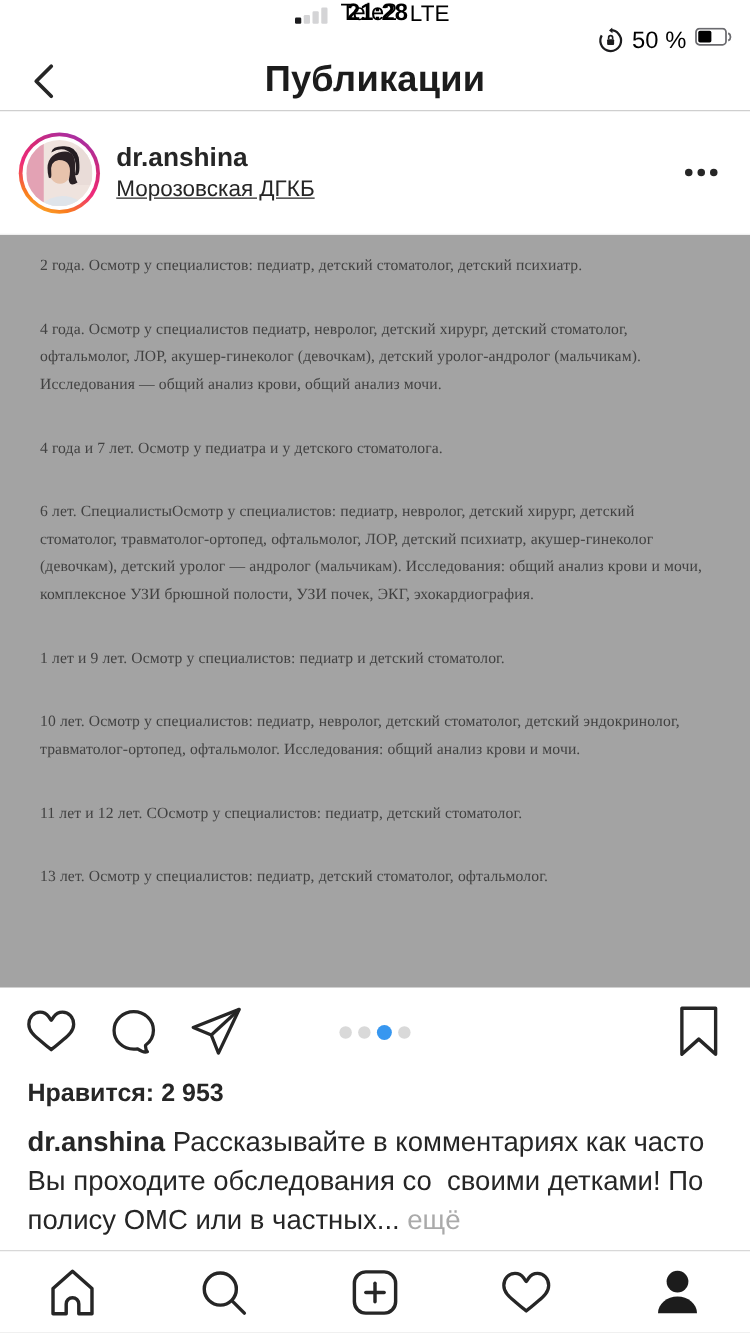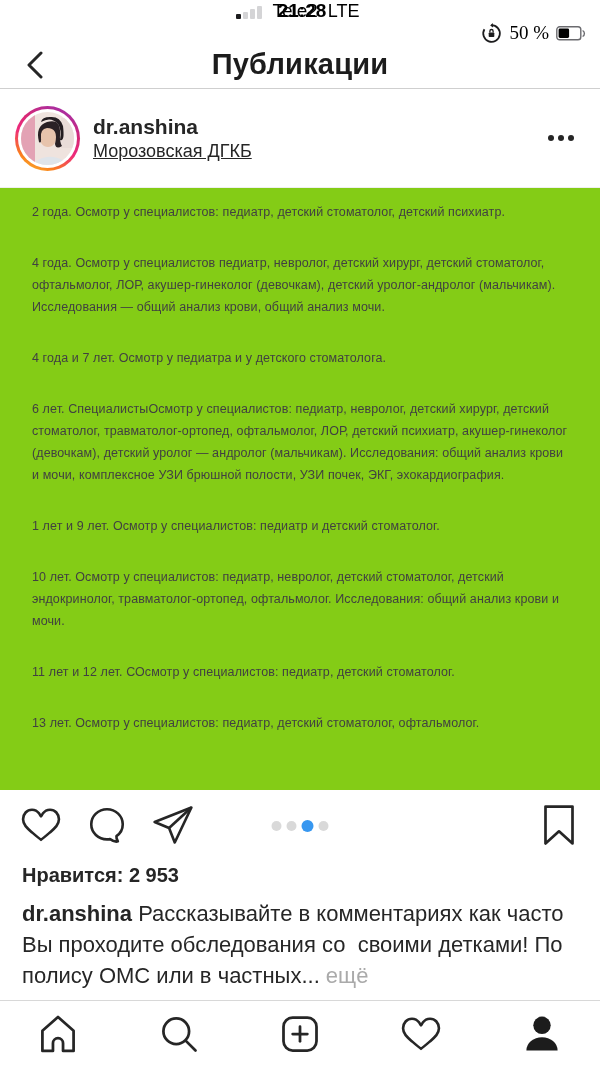--- a/index.html
+++ b/index.html
@@ -12,42 +12,42 @@
   .sb-left { display:flex; align-items:flex-end; gap:10px; }
   .signal { display:flex; align-items:flex-end; gap:2px; padding-bottom:3px; }
   .signal span { width:5px; border-radius:1px; background:#d4d4d6; display:inline-block; }
   .signal span:nth-child(1){ height:5px; background:#1c1c1e; }
   .signal span:nth-child(2){ height:7px; }
   .signal span:nth-child(3){ height:10px; }
   .signal span:nth-child(4){ height:13px; }
   .carrier { font-size:19px; color:#000; }
   .lte { font-size:18px; color:#000; }
   .sb-time { position:absolute; left:4px; right:0; text-align:center; font-size:19px; font-weight:bold; color:#000; pointer-events:none; }
-  .sb-right { margin-left:auto; display:flex; align-items:center; gap:7px;font-family:Liberation Serif, serif; }
+  .sb-right { margin-left:auto; display:flex; align-items:flex-start; gap:7px; }
   .pct { font-size:19px; color:#000; }
 
   
   .nav-bar { position:relative; height:49px; display:flex; align-items:center; justify-content:center; border-bottom:1px solid #cfcfcf; }
   .nav-title { font-size:29px; font-weight:bold; color:#1c1c1c; letter-spacing:.2px; }
   .back-btn { position:absolute; left:18px; top:8px; width:34px; height:34px; display:flex; align-items:center; justify-content:center; cursor:pointer; }
 
   
   .post-header { height:99px; display:flex; align-items:center; padding:0 24px 0 15px; border-bottom:1px solid #efefef; }
   .avatar-ring { width:65px; height:65px; border-radius:50%; padding:3px;
      background:linear-gradient(205deg,#9b2fae 5%,#d62976 35%,#ee2a7b 55%,#fa7e1e 80%,#f9ce34 100%); flex-shrink:0; cursor:pointer; }
   .avatar-ring .gap { width:100%; height:100%; border-radius:50%; background:#fff; padding:3px; }
   .avatar { width:100%; height:100%; border-radius:50%; overflow:hidden; display:block; }
   .ph-names { margin-left:13px; }
   .ph-user { font-size:21px; font-weight:bold; color:#262626; line-height:26px; cursor:pointer; }
   .ph-loc { font-size:18px; color:#262626; line-height:23px; cursor:pointer;text-decoration:underline; }
   .more-btn { margin-left:auto; display:flex; gap:4px; padding:8px 2px; cursor:pointer; }
   .more-btn i { width:6px; height:6px; border-radius:50%; background:#262626; }
 
   
-  .post-image { height:602px; padding:13px 30px 0 32px; overflow:hidden; background:#84cc16; }
+  .post-image { height:602px; padding:13px 30px 0 32px; overflow:hidden; background:#a3a3a3;font-family:Liberation Serif, serif; }
   .img-para { font-size:12.5px; line-height:22px; color:#414141; margin-bottom:29px; letter-spacing:.1px; }
 
   
   .action-bar { position:relative; height:66px; display:flex; align-items:center; padding:4px 20px 0 20px; }
   .act-icon { width:42px; height:42px; display:flex; align-items:center; justify-content:center; cursor:pointer; margin-right:24px; }
   .save-icon { margin-left:auto; margin-right:0; }
   .carousel-dots { position:absolute; left:50%; top:54%; transform:translate(-50%,-50%); display:flex; align-items:center; gap:5px; }
   .dot { width:10px; height:10px; border-radius:50%; background:#d9d9d9; }
   .dot.active { width:12px; height:12px; background:#3797f0; }
 

